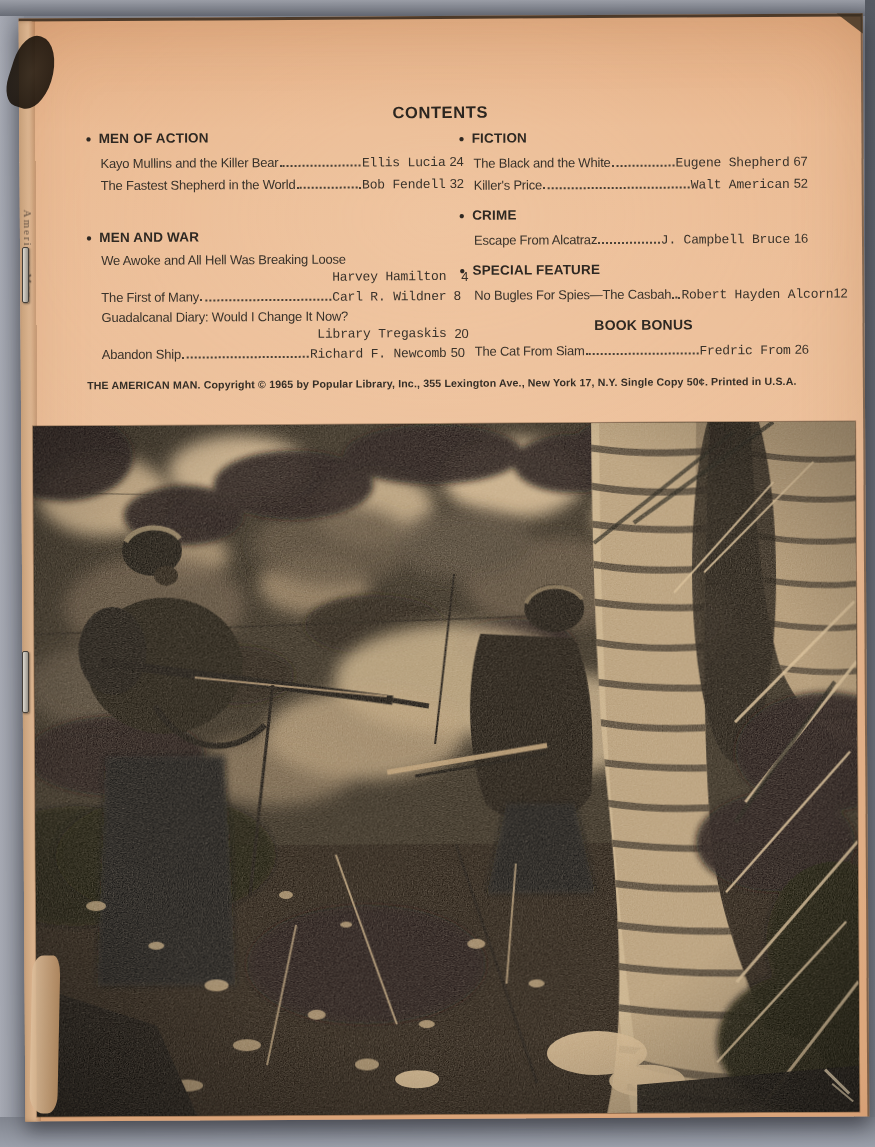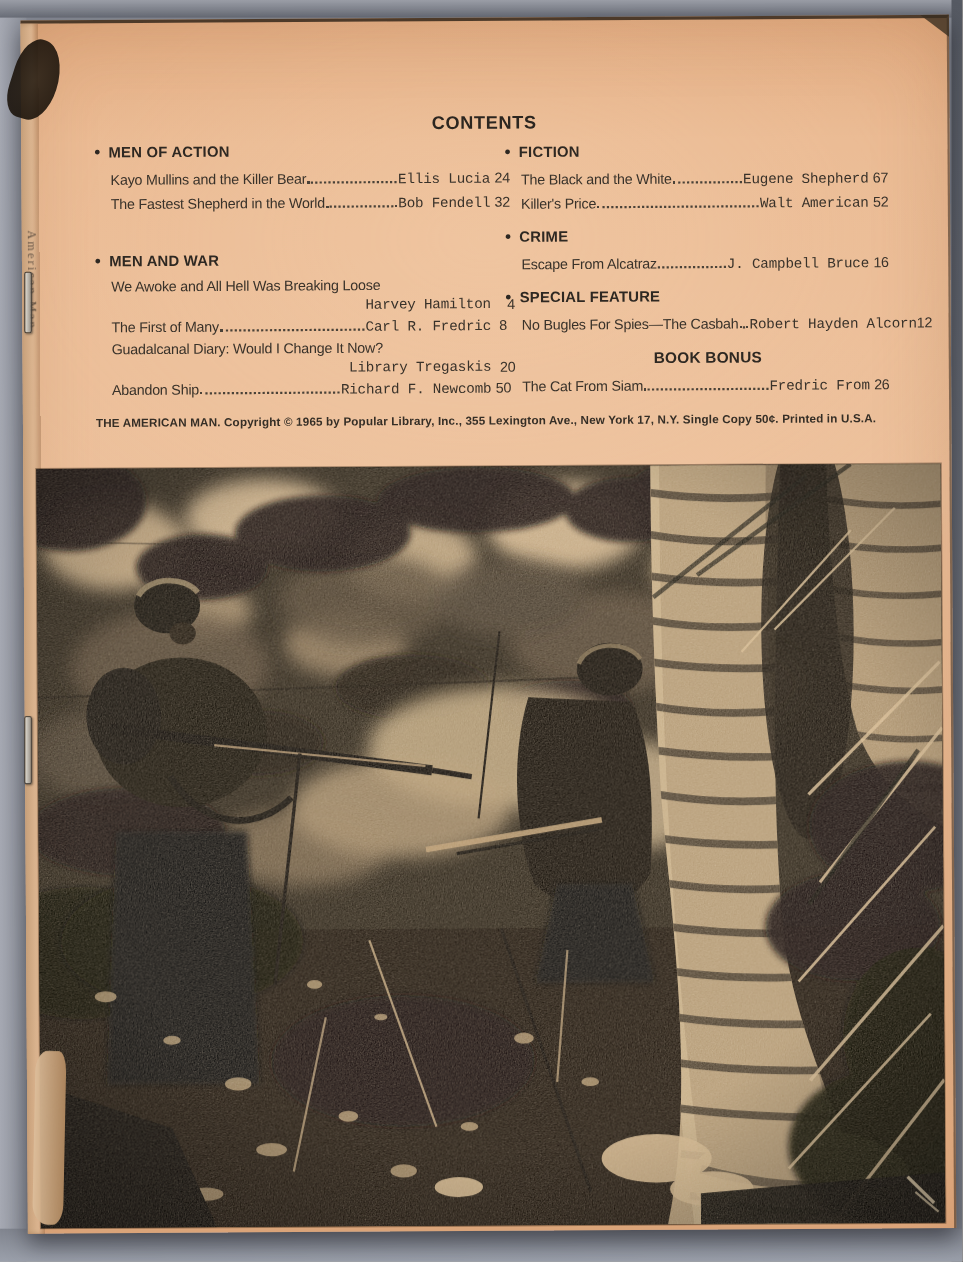--- a/index.html
+++ b/index.html
@@ -118,21 +118,21 @@
             <div class="entry wrap">
               <div class="t-line">We Awoke and All Hell Was Breaking Loose</div>
               <div class="a-line">
                 <span class="a">Harvey Hamilton</span>
                 <span class="p">4</span>
               </div>
             </div>
             <div class="entry">
               <span class="t">The First of Many</span>
               <span class="leader"></span>
-              <span class="a">Carl R. Fredric</span>
+              <span class="a">Carl R. Wildner</span>
               <span class="p">8</span>
             </div>
             <div class="entry wrap">
               <div class="t-line">Guadalcanal Diary: Would I Change It Now?</div>
               <div class="a-line">
                 <span class="a">Library Tregaskis</span>
                 <span class="p">20</span>
               </div>
             </div>
             <div class="entry">

